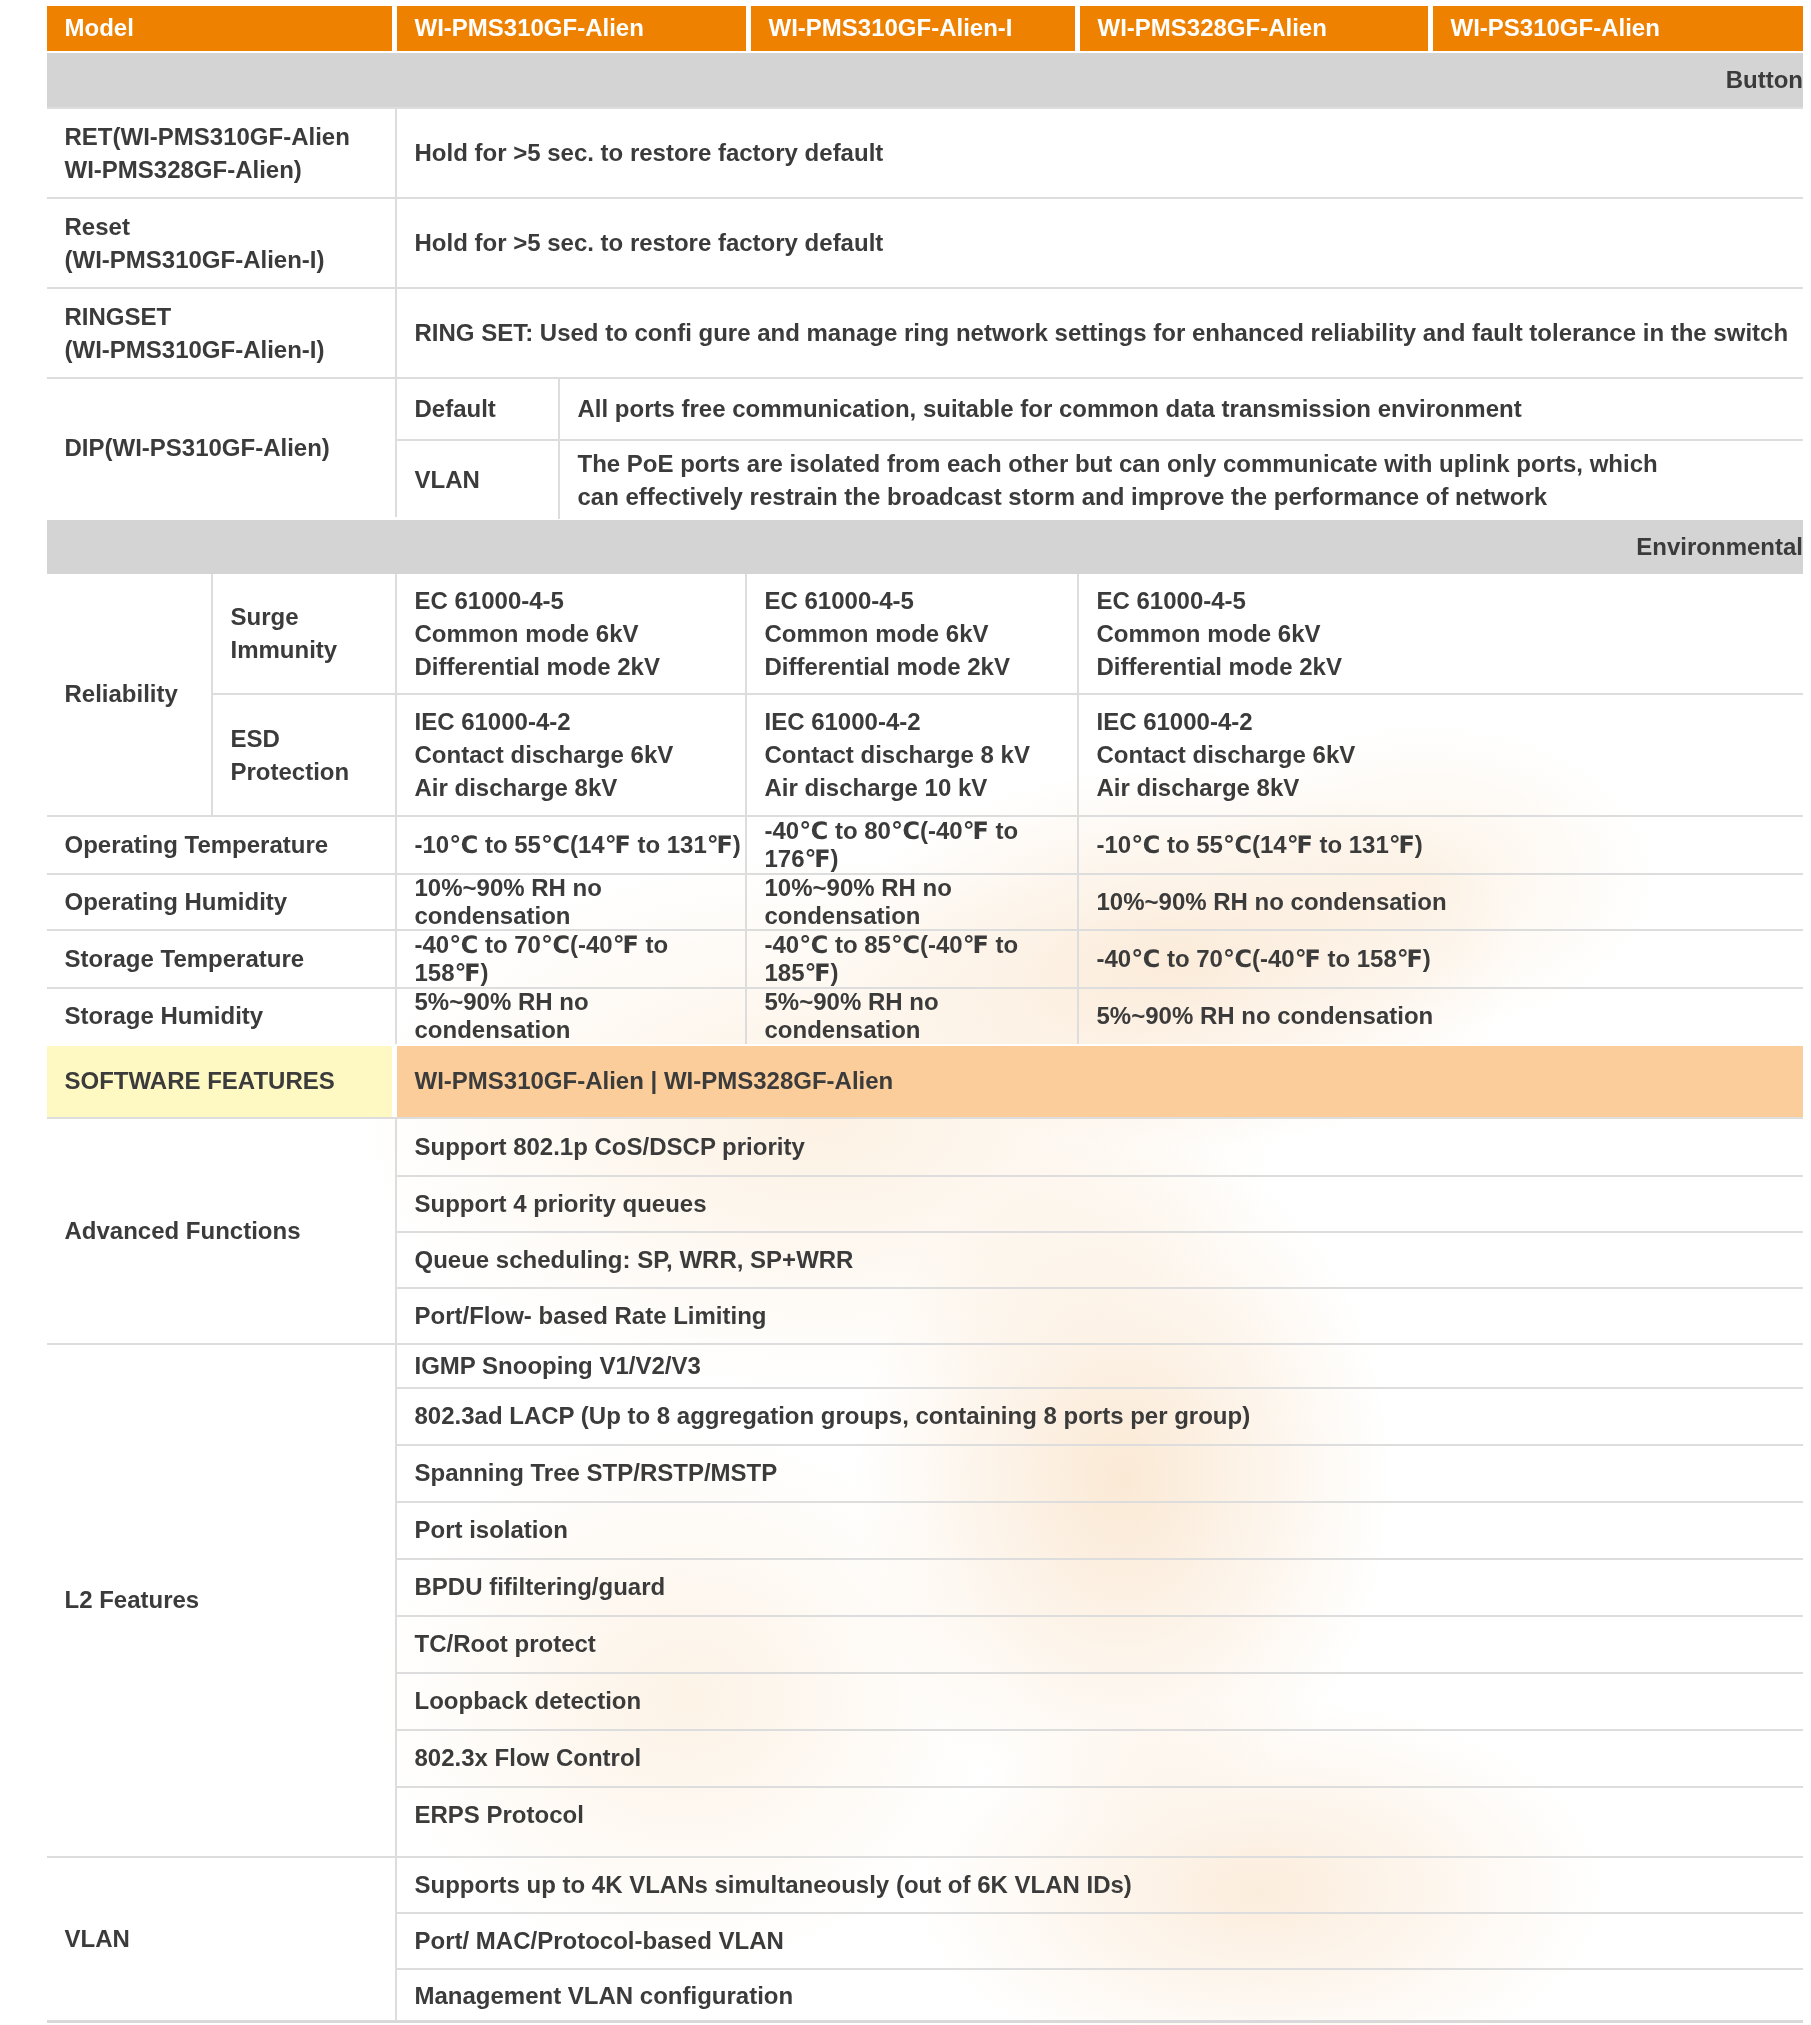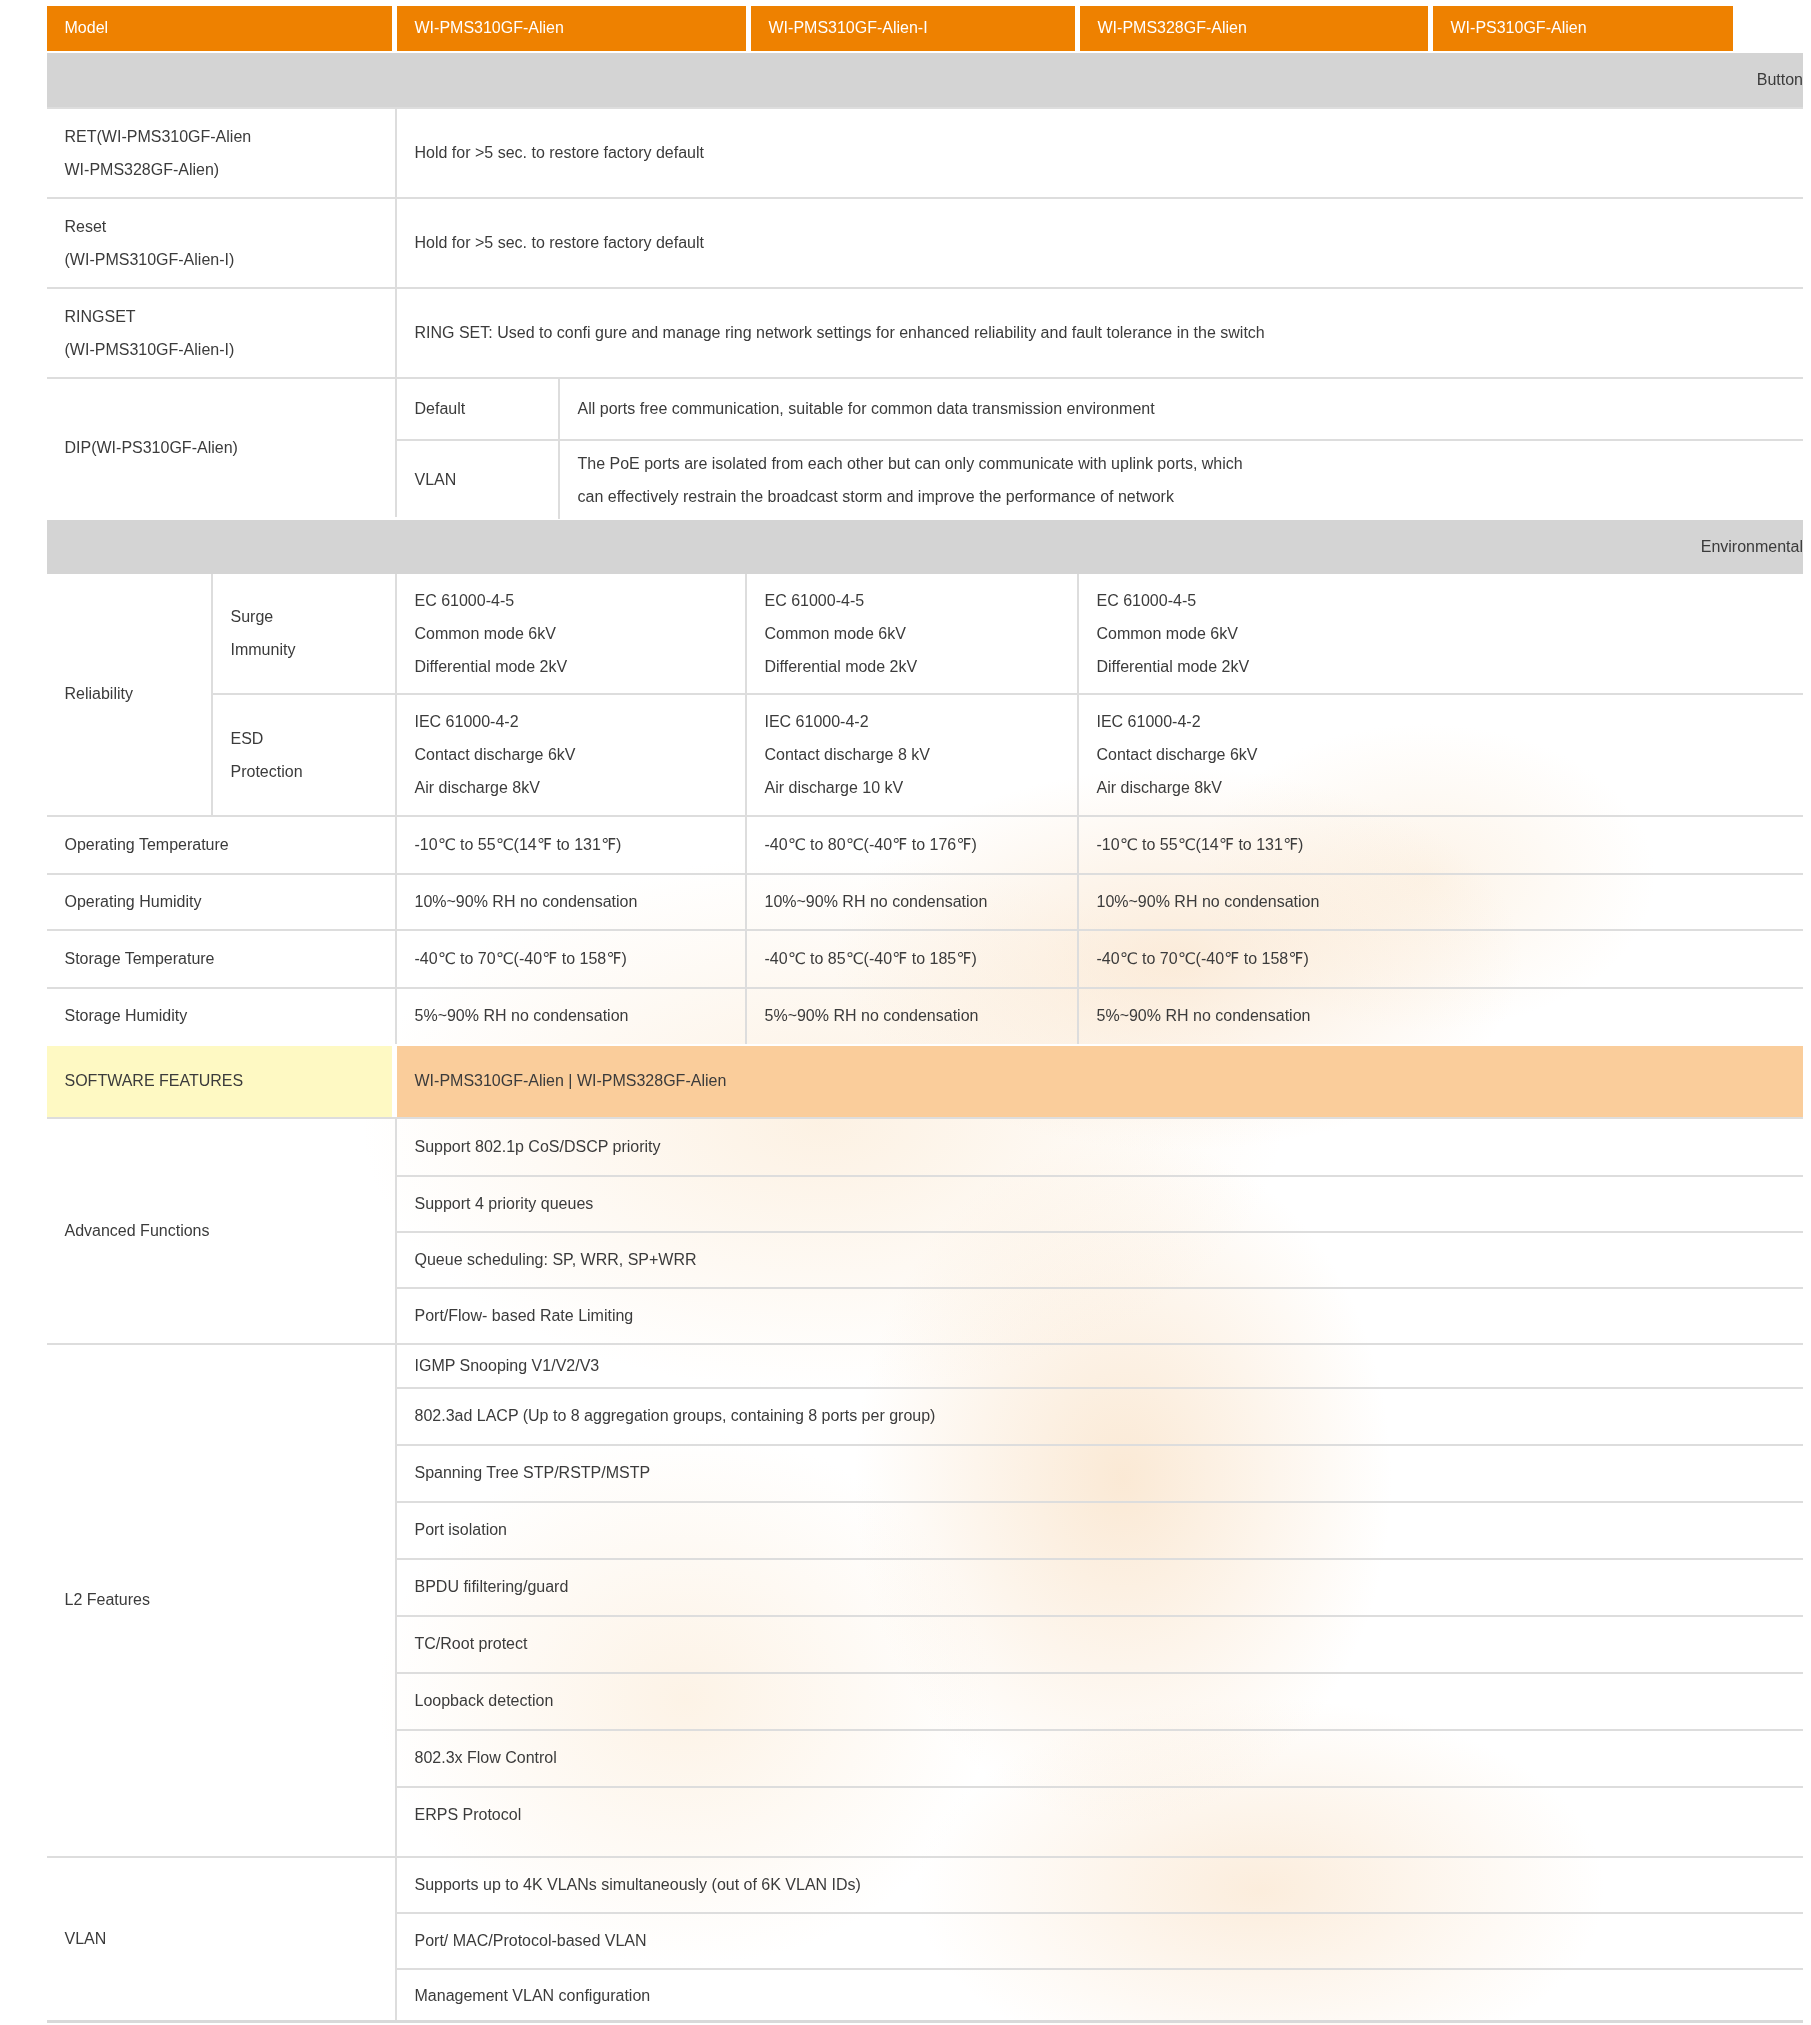--- a/index.html
+++ b/index.html
@@ -3,41 +3,42 @@
 <meta charset="utf-8">
 <style>
   html,body{margin:0;padding:0;background:#ffffff;}
   *{box-sizing:border-box;}
   .page{
     position:relative;
     width:1812px;height:2025px;
     overflow:hidden;
     font-family:"Liberation Sans","DejaVu Sans",sans-serif;
     color:#3b3b3b;
-    font-size:16px;
+    font-size:24px;
     background-color:#ffffff;
     background-image:
       radial-gradient(ellipse 493px 274px at 1178px 959px, rgba(248,219,186,0.55), rgba(248,219,186,0) 70%),
       radial-gradient(ellipse 658px 384px at 822px 1123px, rgba(250,228,200,0.50), rgba(250,228,200,0) 70%),
       radial-gradient(ellipse 384px 493px at 1123px 1479px, rgba(247,215,178,0.55), rgba(247,215,178,0) 70%),
       radial-gradient(ellipse 438px 384px at 685px 1699px, rgba(250,228,200,0.45), rgba(250,228,200,0) 70%),
       radial-gradient(ellipse 493px 274px at 1260px 1890px, rgba(248,219,186,0.50), rgba(248,219,186,0) 70%),
       radial-gradient(ellipse 329px 219px at 1425px 877px, rgba(250,230,205,0.45), rgba(250,230,205,0) 70%);
+    font-weight: bold;
   }
   .spec{position:absolute;left:47px;top:5.5px;width:1756px;border-bottom:3.3px solid #d9d9d9;}
 
   
   .hrow{display:flex;height:45px;}
   .hcell{
     background:#ee8100;color:#ffffff;
     display:flex;align-items:center;padding-left:17.5px;
     border-right:5.5px solid #ffffff;
   }
   .hcell.last{border-right:none;}
-  .hc0{width:350px;}.hc1{width:354px;}.hc2{width:329px;}.hc3{width:353px;}.hc4{width:300px;}
+  .hc0{width:350px;}.hc1{width:354px;}.hc2{width:329px;}.hc3{width:353px;}.hc4{width:370px;}
 
   
   .row{display:flex;border-top:2.7px solid #dddddd;}
   .sect{background:#d4d4d4;display:flex;align-items:center;padding-left:17.5px;border-top:2.2px solid #ffffff;justify-content:flex-end;}
   .lab{width:350px;border-right:2.2px solid #dddddd;display:flex;align-items:center;padding-left:17.5px;}
   .val{flex:1;display:flex;align-items:center;padding-left:17.5px;}
   .pre{white-space:pre-line;line-height:33px;}
   .stack{flex:1;display:flex;flex-direction:column;}
   .subrow{display:flex;flex:none;}
   .bt{border-top:2.7px solid #dddddd;}

